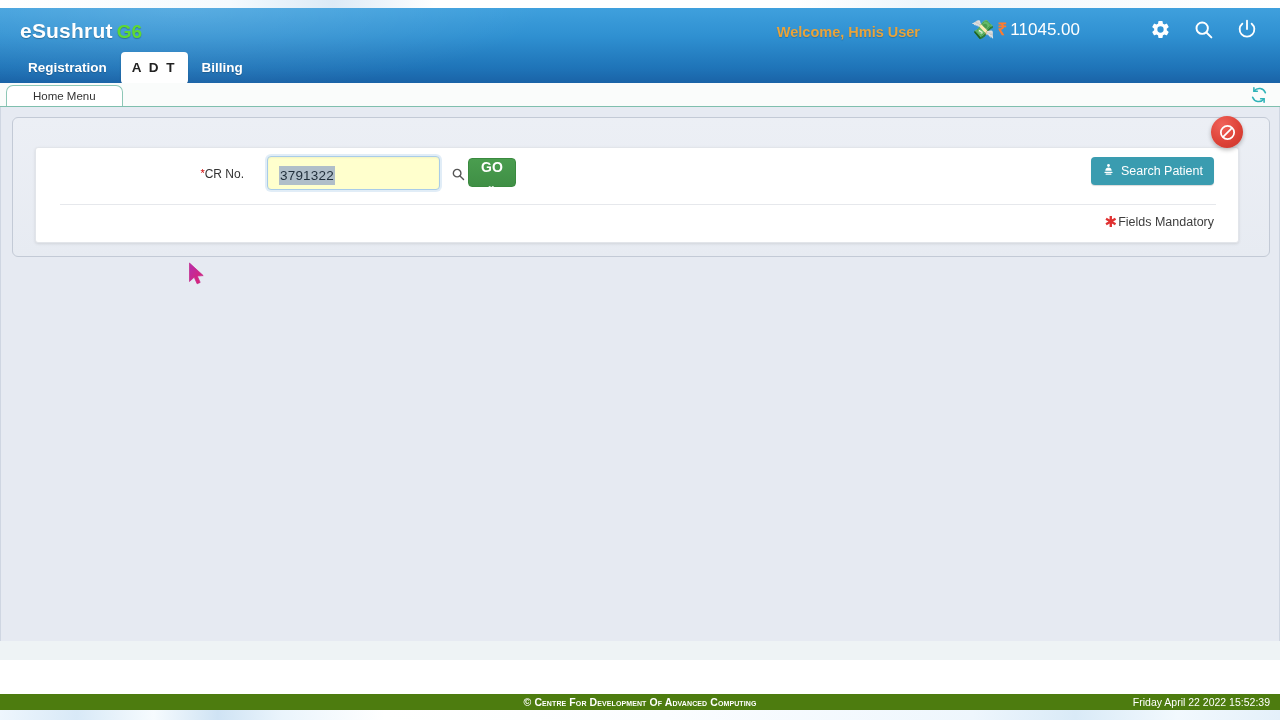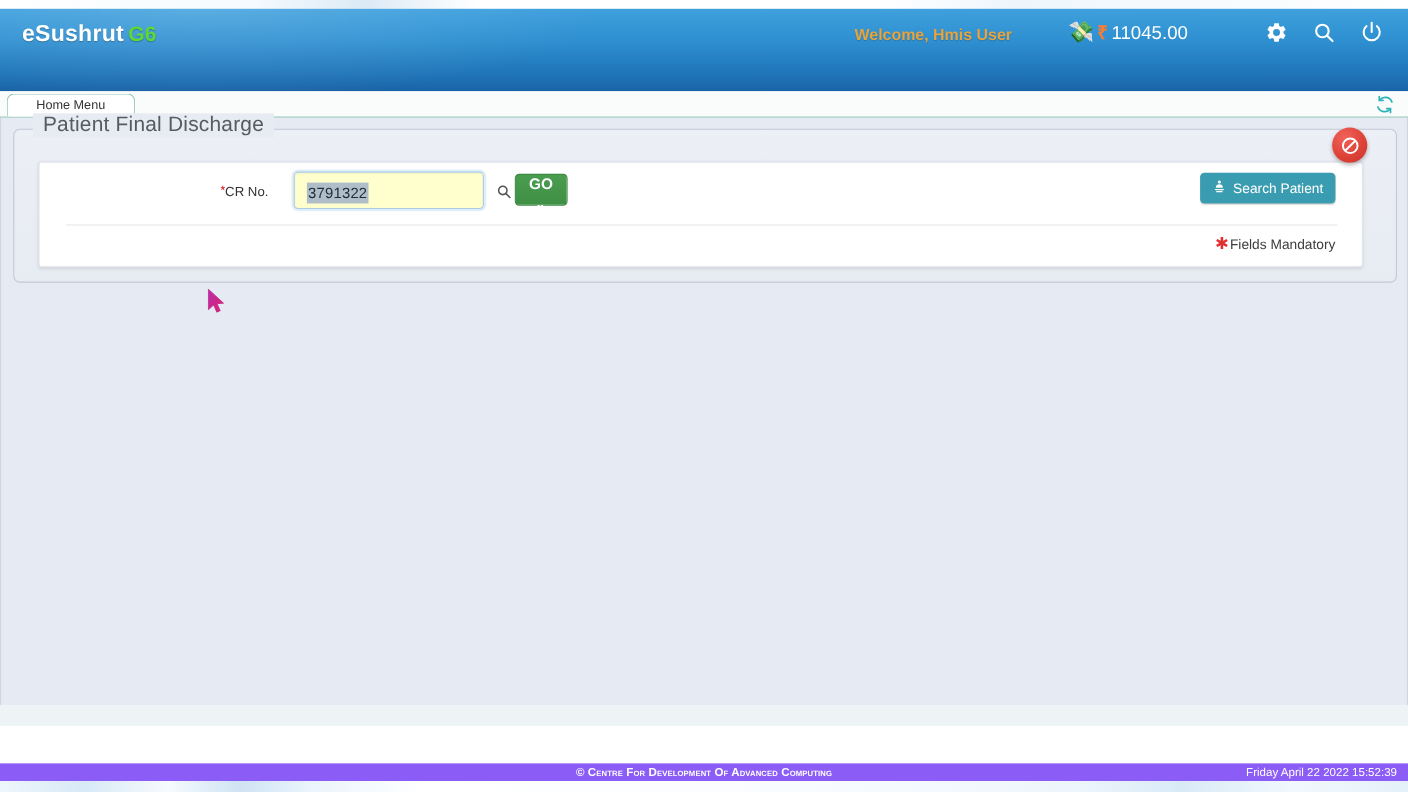--- a/index.html
+++ b/index.html
@@ -188,21 +188,21 @@
     font-size: 12.5px; color: #3d3d3d; display: flex; align-items: center;
   }
   .mandatory .ast { color: #e03131; font-size: 15px; margin-right: 1px; line-height: 1; }
 
   
   .cursor { position: absolute; left: 188px; top: 262px; pointer-events: none; }
 
   
   .footer {
     position: absolute; left: 0; top: 694px; width: 1280px; height: 16px;
-    background: #8b5cf6;
+    background: #4d7c0f;
   }
   .footer .copy {
     position: absolute; left: 0; right: 0; top: 2px; text-align: center;
     color: #ffffff; font-size: 10.5px; font-weight: bold;
     font-variant: small-caps; letter-spacing: 0.1px;
   }
   .footer .stamp {
     position: absolute; right: 10px; top: 2px;
     color: #ffffff; font-size: 10.5px;
   }
@@ -212,20 +212,25 @@
 
 <div class="wall-top"></div>
 <div class="wall-bottom"></div>
 
 <div class="topbar">
 
   <div class="brand">
     <span>eSushrut</span><span class="g6">G6</span>
   </div>
 
+  <div class="mainnav">
+    <div class="navitem">Registration</div>
+    <div class="navitem active">A D T</div>
+    <div class="navitem">Billing</div>
+  </div>
 
   <div class="welcome">Welcome, Hmis User</div>
 
   <div class="wallet">
     <span class="cash-icon">💸</span>
     <span class="rupee">₹</span>
     <span class="amount">11045.00</span>
   </div>
 
   <div class="hdr-icons">
@@ -268,21 +273,20 @@
 
   <div class="block-btn">
     <svg width="19" height="19" viewBox="0 0 24 24" fill="none" stroke="#ffffff" stroke-width="2.2">
       <circle cx="12" cy="12" r="8.4"></circle>
       <line x1="6.2" y1="17.8" x2="17.8" y2="6.2"></line>
     </svg>
   </div>
 
   <fieldset class="fs">
 
-    <div class="fs-legend">Patient Final Discharge</div>
 
     <div class="card">
       <div class="row1">
 
         <div class="lbl-cr"><span class="star">*</span><span>CR No.</span></div>
 
         <input class="cr-input" type="text" value="3791322" style="color: transparent;">
         <span class="cr-sel">3791322</span>
 
         <span class="mini-search">

